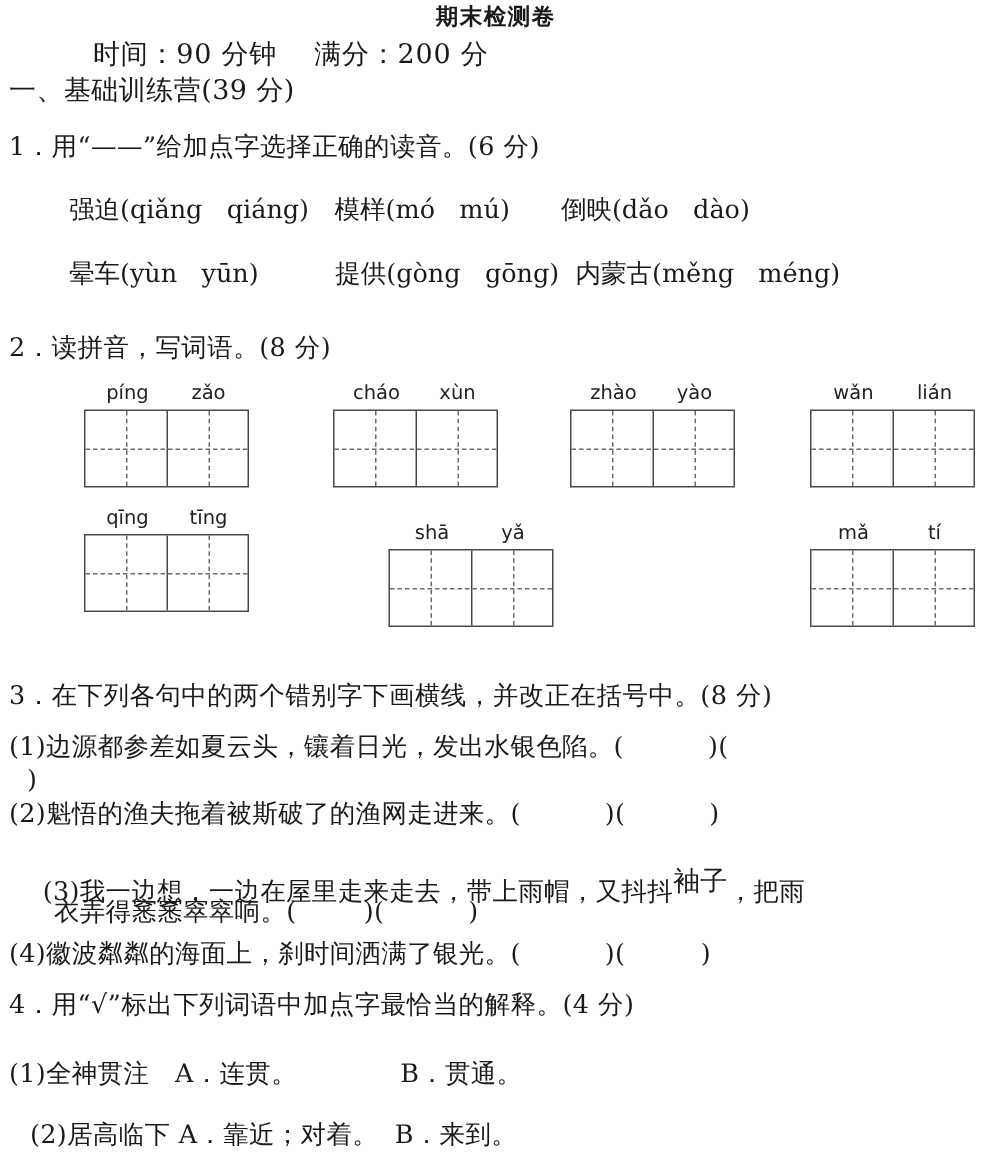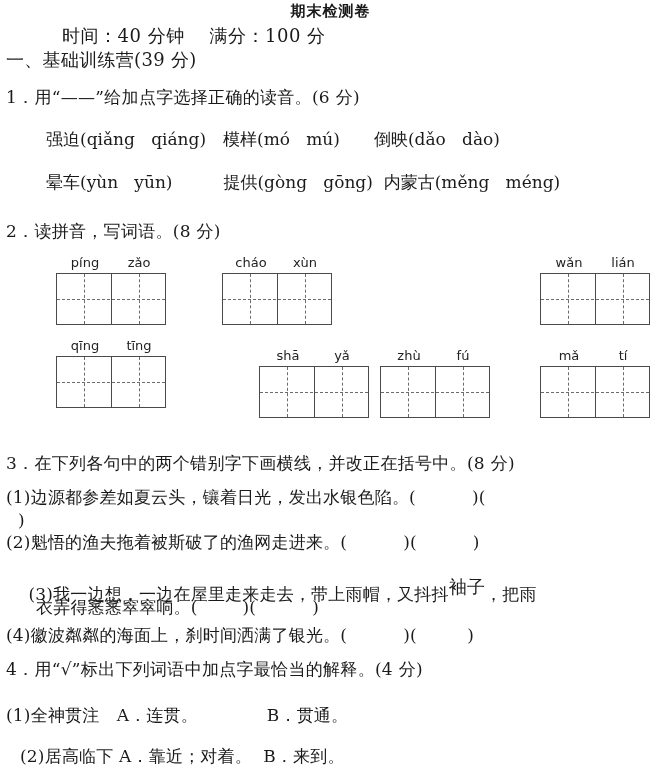--- a/index.html
+++ b/index.html
@@ -150,21 +150,21 @@
     font-family: "DejaVu Sans", "Liberation Sans", sans-serif;
   }
 </style>
 </head>
 <body>
 
 <div class="page">
 
   <div class="doc-title">期末检测卷</div>
 
-  <div class="meta-line">时间：40 分钟    满分：100 分</div>
+  <div class="meta-line">时间：90 分钟    满分：200 分</div>
 
   <div class="section-heading">一、基础训练营(39 分)</div>
 
   <div class="q-prompt" style="top:86px;">1．用“——”给加点字选择正确的读音。(6 分)</div>
 
   <div class="choice-row" style="top:128px;">强迫(qiǎng   qiáng)　模样(mó   mú)　　倒映(dǎo   dào)</div>
 
   <div class="choice-row" style="top:171px;">晕车(yùn   yūn)　　　提供(gòng   gōng)  内蒙古(měng   méng)</div>
 
   <div class="q-prompt" style="top:220px;">2．读拼音，写词语。(8 分)</div>
@@ -184,20 +184,30 @@
     <div class="grid-pinyin">
       <span>cháo</span>
       <span>xùn</span>
     </div>
     <div class="tianzige">
       <div class="tz-cell"></div>
       <div class="tz-cell"></div>
     </div>
   </div>
 
+  <div class="grid-group" style="top:255px; left:368px;">
+    <div class="grid-pinyin">
+      <span>zhào</span>
+      <span>yào</span>
+    </div>
+    <div class="tianzige">
+      <div class="tz-cell"></div>
+      <div class="tz-cell"></div>
+    </div>
+  </div>
 
   <div class="grid-group" style="top:255px; left:528px;">
     <div class="grid-pinyin">
       <span>wǎn</span>
       <span>lián</span>
     </div>
     <div class="tianzige">
       <div class="tz-cell"></div>
       <div class="tz-cell"></div>
     </div>
@@ -218,30 +228,20 @@
     <div class="grid-pinyin">
       <span>shā</span>
       <span>yǎ</span>
     </div>
     <div class="tianzige">
       <div class="tz-cell"></div>
       <div class="tz-cell"></div>
     </div>
   </div>
 
-  <div class="grid-group" style="top:348px; left:368px;">
-    <div class="grid-pinyin">
-      <span>zhù</span>
-      <span>fú</span>
-    </div>
-    <div class="tianzige">
-      <div class="tz-cell"></div>
-      <div class="tz-cell"></div>
-    </div>
-  </div>
 
   <div class="grid-group" style="top:348px; left:528px;">
     <div class="grid-pinyin">
       <span>mǎ</span>
       <span>tí</span>
     </div>
     <div class="tianzige">
       <div class="tz-cell"></div>
       <div class="tz-cell"></div>
     </div>

